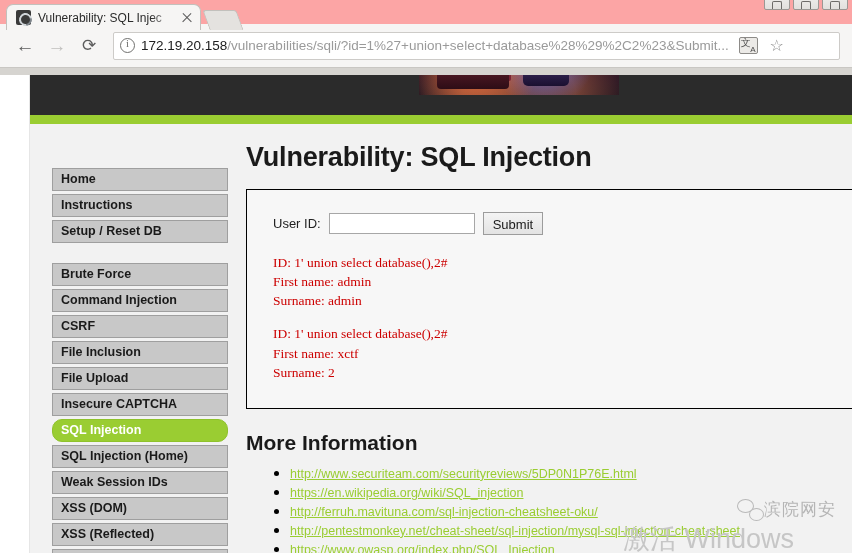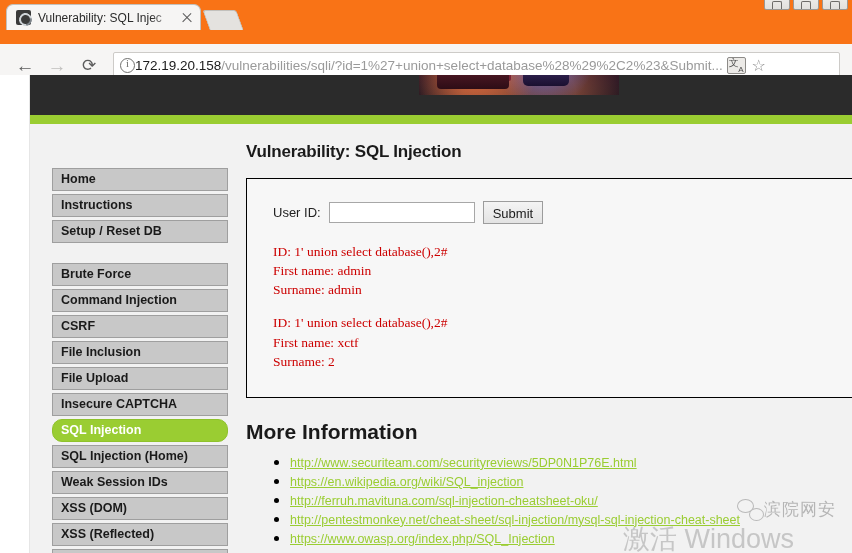--- a/index.html
+++ b/index.html
@@ -7,21 +7,21 @@
     width: 852px; height: 553px;
     overflow: hidden;
     font-family: "Liberation Sans", sans-serif;
     background: #d6d4d0;
   }
 
   
   .browser { width: 852px; height: 553px; position: relative; overflow: hidden; }
 
   .titlebar {
-    height: 44px; background: #f97316; position: relative;
+    height: 24px; background: #fca5a5; position: relative;
     border-bottom: 0px solid #b0aeab;
   }
   .win-controls {
     position: absolute; top: -8px; right: 4px; display: flex; gap: 3px;
   }
   .win-btn {
     width: 26px; height: 18px; border: 1px solid #9b9894;
     background: linear-gradient(#f2f1ef,#e2e0dd);
     border-radius: 2px; display: flex; align-items: flex-end; justify-content: center;
   }
@@ -81,21 +81,21 @@
   .navbtn {
     width: 30px; height: 30px; display: flex; align-items: center; justify-content: center;
     font-size: 19px; color: #5c5c5c; cursor: pointer; user-select: none;
   }
   .navbtn.disabled { color: #c0bfbd; }
   .reload { font-size: 17px; }
 
   .omnibox {
     flex: 1; height: 28px; margin-left: 7px; margin-right: 2px;
     background: #fff; border: 1px solid #cdcbc8; border-radius: 2px;
-    display: flex; align-items: center; padding: 0 6px; 
+    display: flex; align-items: center; padding: 0 6px; gap: 6px;
     overflow: hidden;
   }
   .info-icon {
     width: 15px; height: 15px; border: 1.3px solid #70706e; border-radius: 50%;
     flex: none; position: relative;
   }
   .info-icon:before {
     content: "i"; position: absolute; left: 0; right: 0; top: -2px;
     text-align: center; font-size: 11px; font-family: "Liberation Serif", serif;
     color: #70706e;
@@ -168,21 +168,21 @@
     font-size: 12.5px; font-weight: bold; color: #1a1a1a;
     cursor: pointer; white-space: nowrap; overflow: hidden;
   }
   .menu-item.active {
     background: #9acd32; border-color: #8fc22c; color: #ffffff; border-radius: 10px;
   }
 
   
   .main { flex: 1; padding: 18px 0 0 16px; min-width: 0; }
   .page-title {
-    font-size: 17px; font-weight: bold; color: #1a1a1a;
+    font-size: 27px; font-weight: bold; color: #1a1a1a;
     margin: 0 0 16px 0; letter-spacing: -.2px;
   }
   .vuln-box {
     border: 1px solid #000; background: #f7f7f7;
     padding: 22px 0 26px 26px; margin-right: -40px;
   }
   .form-row { display: flex; align-items: center; gap: 8px; margin-bottom: 18px; }
   .form-label { font-size: 13px; color: #222; }
   .userid-input {
     width: 146px; height: 21px; border: 1px solid #a7a7a7;

